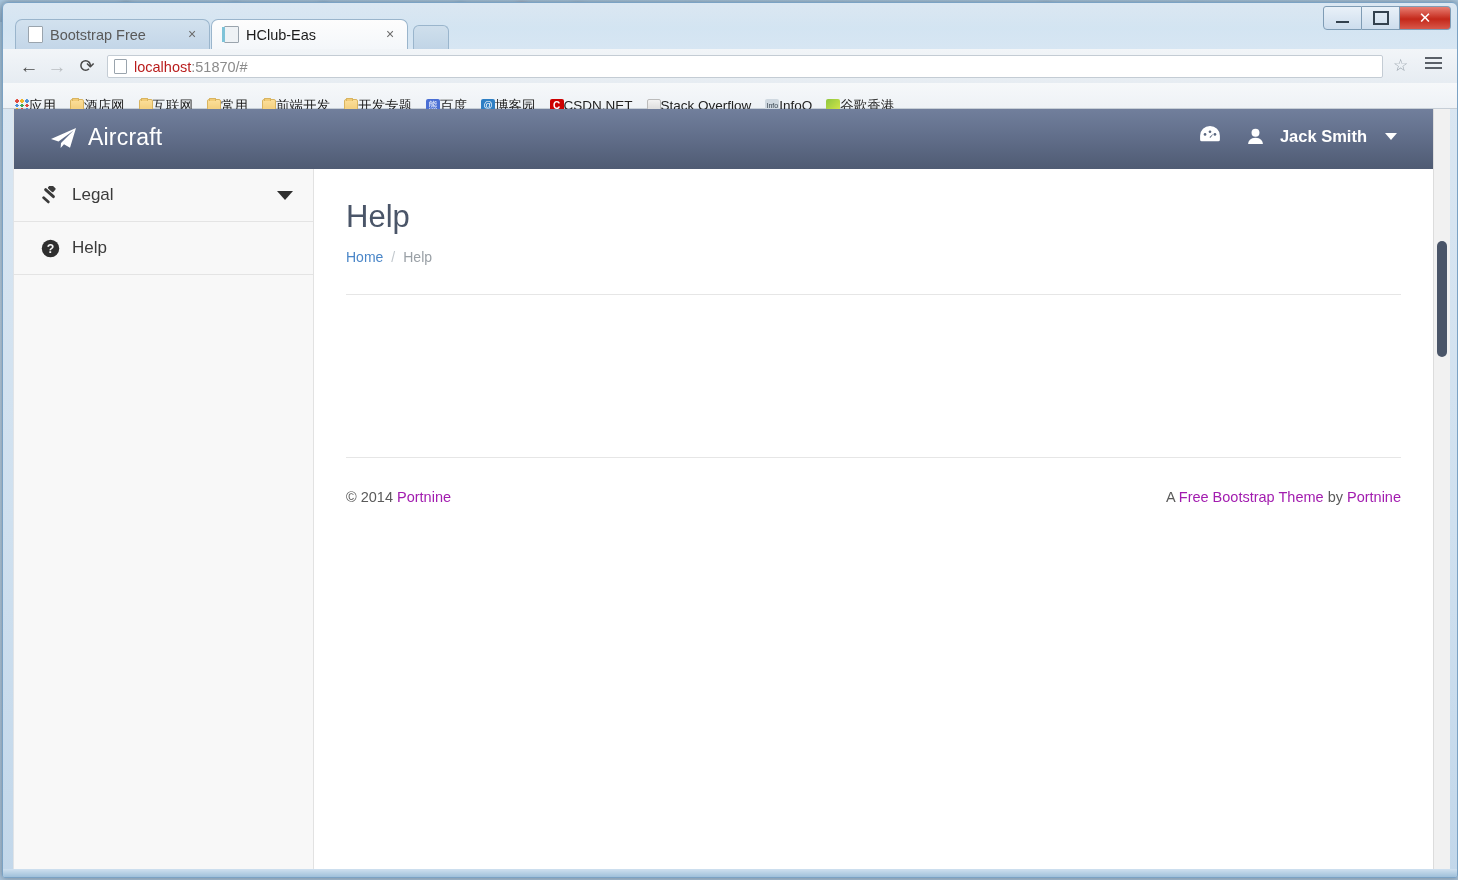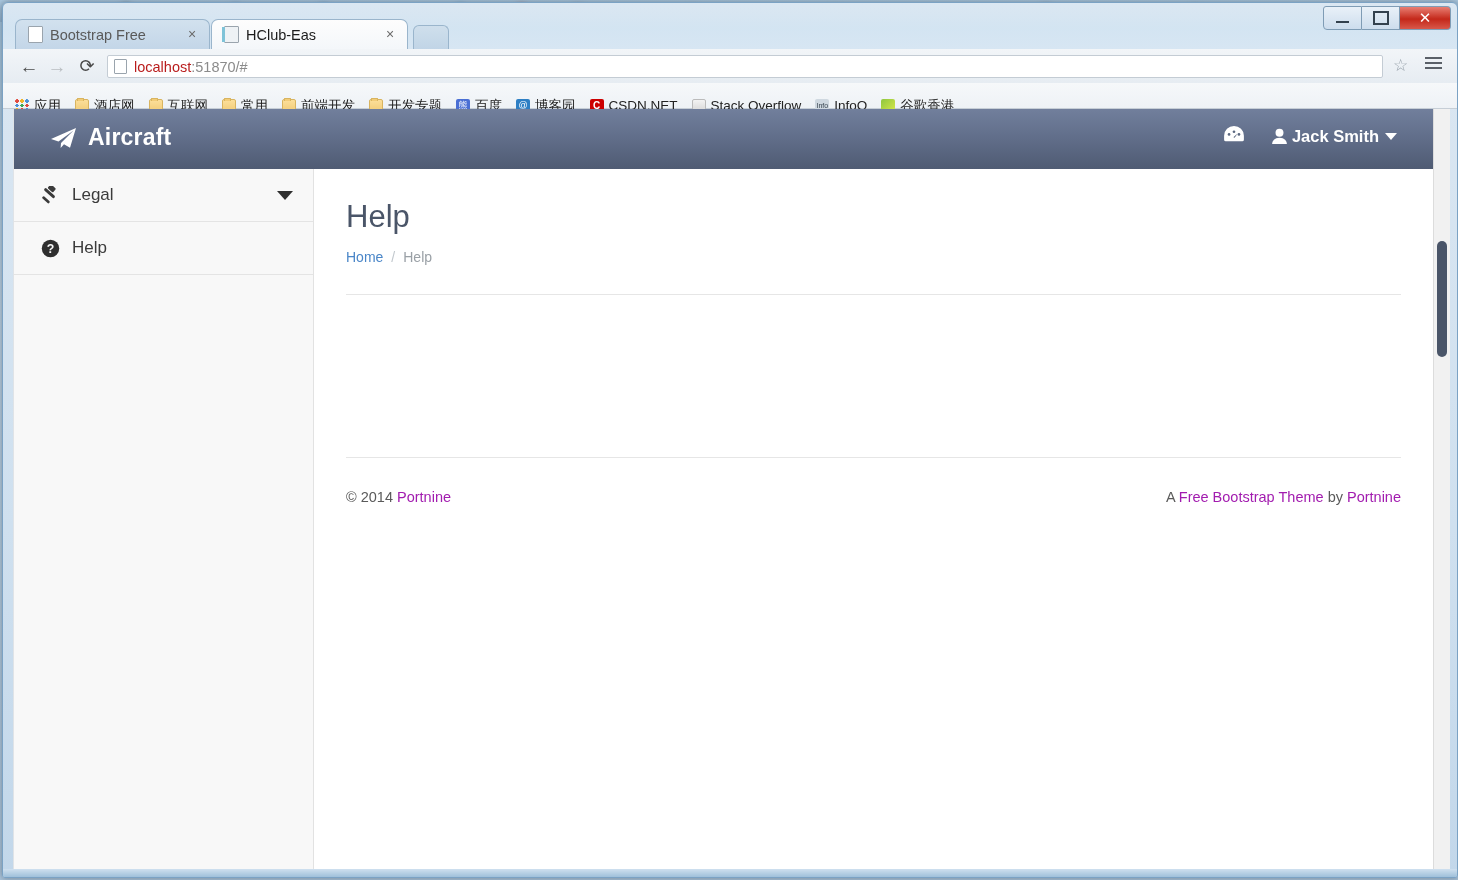--- a/index.html
+++ b/index.html
@@ -145,21 +145,21 @@
 
   
   #bookmarks-bar {
     position:absolute; left:0; top:80px; width:1454px; height:26px;
     background:linear-gradient(180deg,#f6f8fa 0%, #eef2f6 100%);
     border-bottom:1px solid #c6ced6;
     display:flex; align-items:center; padding-left:12px;
     box-sizing:border-box;
   }
   .bookmark {
-    display:flex; align-items:center; gap:5px;
+    display:flex; align-items:center; 
     margin-right:14px; font-size:13.5px; color:#222;
     white-space:nowrap;
     margin-top:20px;
   }
   .bm-icon { width:14px; height:13px; flex:none; border-radius:2px; }
   .bm-apps {
     background:
       radial-gradient(circle 1.6px at 2px 2px,#e04a3f 99%,transparent),
       radial-gradient(circle 1.6px at 7px 2px,#f0b429 99%,transparent),
       radial-gradient(circle 1.6px at 12px 2px,#4a90d9 99%,transparent),
@@ -198,29 +198,29 @@
 
   
   #app-navbar {
     position:absolute; left:0; top:0; width:1419px; height:60px;
     background:linear-gradient(180deg,#717f9c 0%, #626f8b 45%, #4f5b73 100%);
     border-bottom:1px solid #3f4a5e;
   }
   #brand {
     position:absolute; left:36px; top:15px;
     display:flex; align-items:center; gap:11px;
-    color:#ffffff; font-size:23px; font-weight:bold;
+    color:#ffffff; font-size:23px; font-weight:normal;
     letter-spacing:.2px;
   }
   #navbar-right {
     position:absolute; right:36px; top:16px;
     display:flex; align-items:center; gap:26px;
     color:#ffffff; font-size:16.5px; font-weight:bold;
   }
-  #user-menu { display:flex; align-items:center; gap:4px; }
+  #user-menu { display:flex; align-items:center; gap:16px; }
   .caret-down {
     width:0; height:0; margin-left:2px;
     border-left:6px solid transparent;
     border-right:6px solid transparent;
     border-top:7px solid #ffffff;
   }
 
   
   #sidebar {
     position:absolute; left:0; top:60px; width:299px; height:700px;

